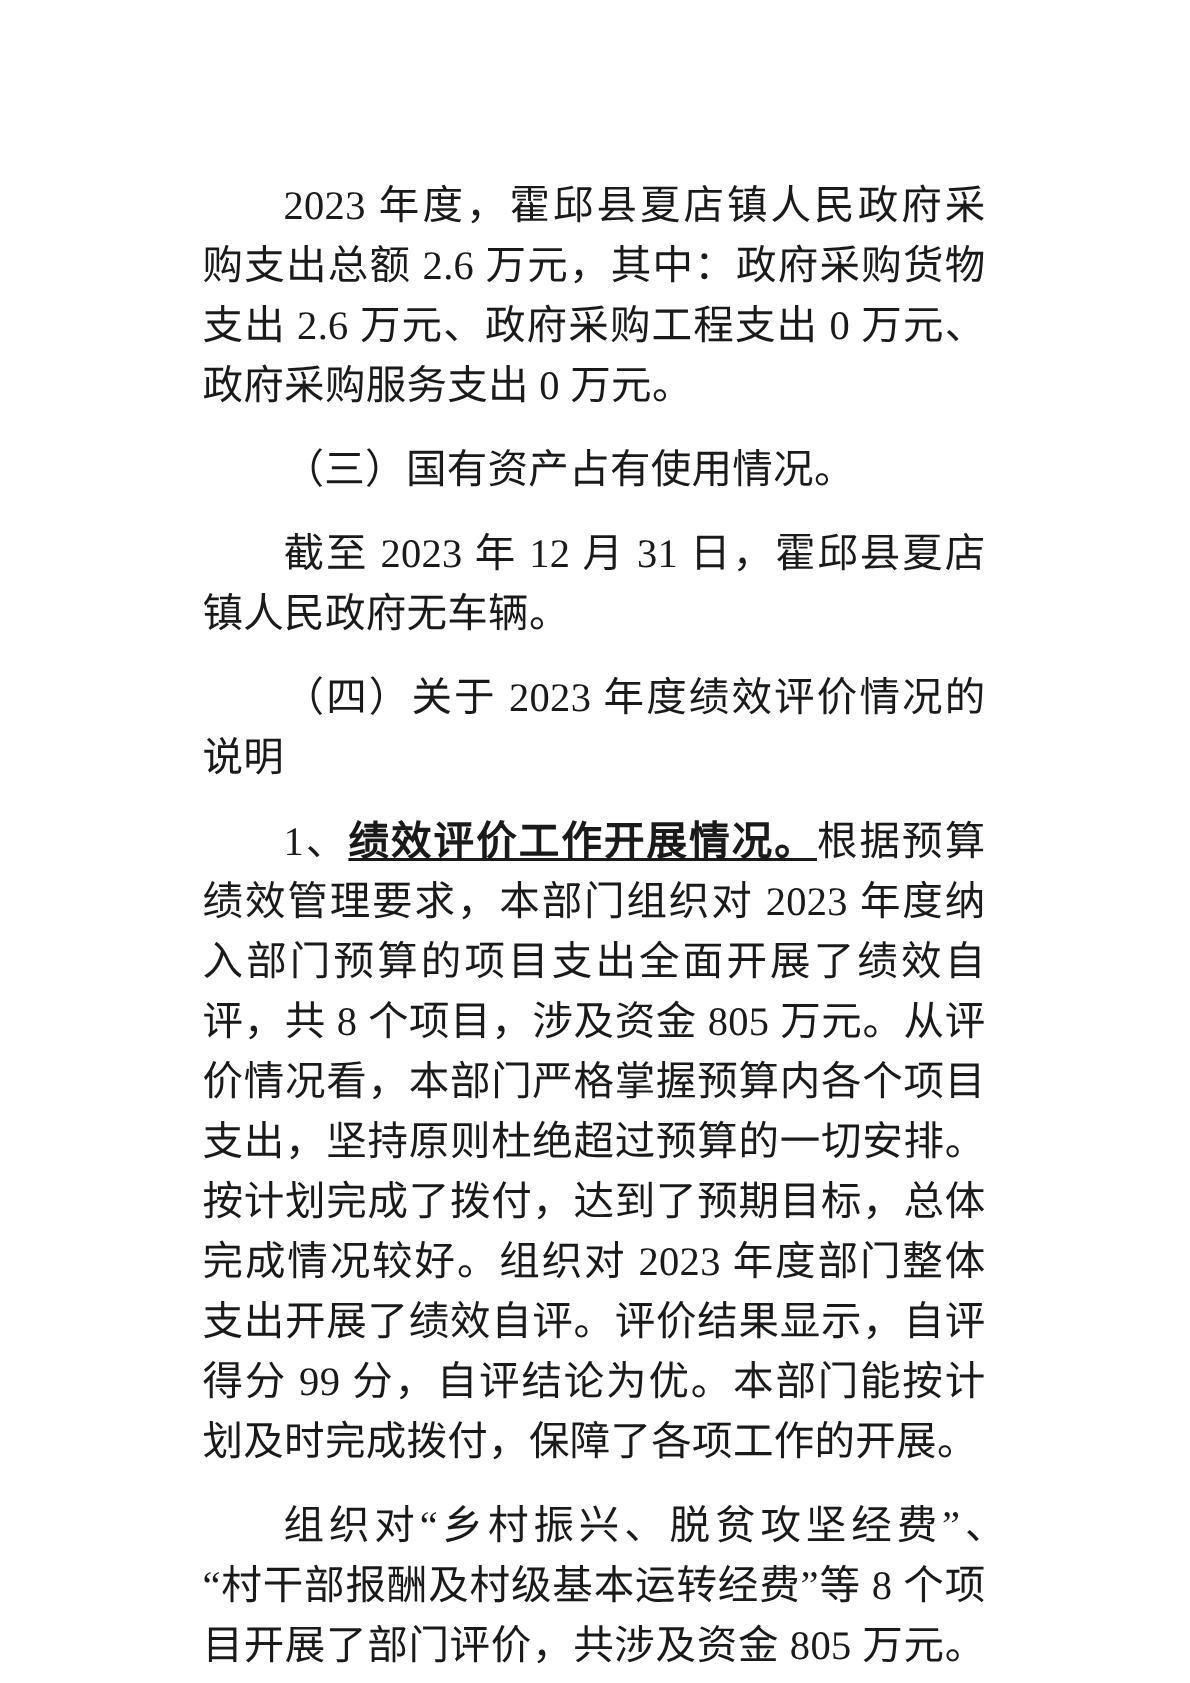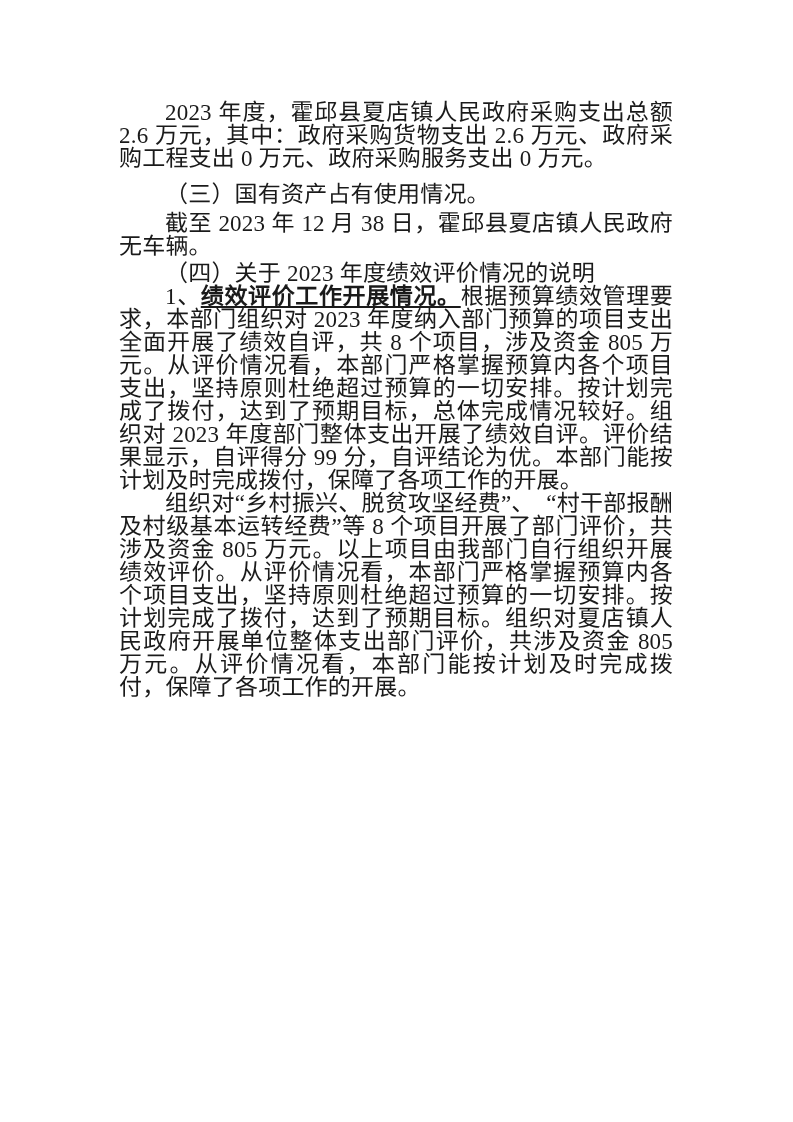--- a/index.html
+++ b/index.html
@@ -13,23 +13,23 @@
     height: 1122px;
     margin: 0 auto;
     background: #ffffff;
     box-sizing: border-box;
     padding: 101px 120px 0 119px;
     overflow: hidden;
     font-family: "Liberation Serif", "DejaVu Serif", serif;
     color: #1a1a1a;
   }
   .para {
-    margin: 0;
-    font-size: 23px;
-    line-height: 23px;
+    margin: 16px;
+    font-size: 27px;
+    line-height: 40px;
     text-indent: 2em;
     text-align: justify;
     text-justify: inter-ideograph;
     letter-spacing: 0.2px;
     word-break: break-all;
   }
   .heading {
     font-weight: 400;
   }
   .bold-lead {
@@ -43,21 +43,21 @@
 </style>
 </head>
 <body>
 
 <div class="page">
 
   <p class="para">2023 年度，霍邱县夏店镇人民政府采购支出总额 2.6 万元，其中：政府采购货物支出 2.6 万元、政府采购工程支出 0 万元、政府采购服务支出 0 万元。</p>
 
   <p class="para heading gap-a">（三）国有资产占有使用情况。</p>
 
-  <p class="para gap-b">截至 2023 年 12 月 38 日，霍邱县夏店镇人民政府无车辆。</p>
+  <p class="para gap-b">截至 2023 年 12 月 31 日，霍邱县夏店镇人民政府无车辆。</p>
 
   <p class="para heading gap-c">（四）关于 2023 年度绩效评价情况的说明</p>
 
   <p class="para"><span>1、</span><span class="bold-lead">绩效评价工作开展情况。</span><span>根据预算绩效管理要求，本部门组织对 2023 年度纳入部门预算的项目支出全面开展了绩效自评，共 8 个项目，涉及资金 805 万元。从评价情况看，本部门严格掌握预算内各个项目支出，坚持原则杜绝超过预算的一切安排。按计划完成了拨付，达到了预期目标，总体完成情况较好。组织对 2023 年度部门整体支出开展了绩效自评。评价结果显示，自评得分 99 分，自评结论为优。本部门能按计划及时完成拨付，保障了各项工作的开展。</span></p>
 
   <p class="para">组织对“乡村振兴、脱贫攻坚经费”、　“村干部报酬及村级基本运转经费”等 8 个项目开展了部门评价，共涉及资金 805 万元。以上项目由我部门自行组织开展绩效评价。从评价情况看，本部门严格掌握预算内各个项目支出，坚持原则杜绝超过预算的一切安排。按计划完成了拨付，达到了预期目标。组织对夏店镇人民政府开展单位整体支出部门评价，共涉及资金 805 万元。从评价情况看，本部门能按计划及时完成拨付，保障了各项工作的开展。</p>
 
 
 </div>
 

